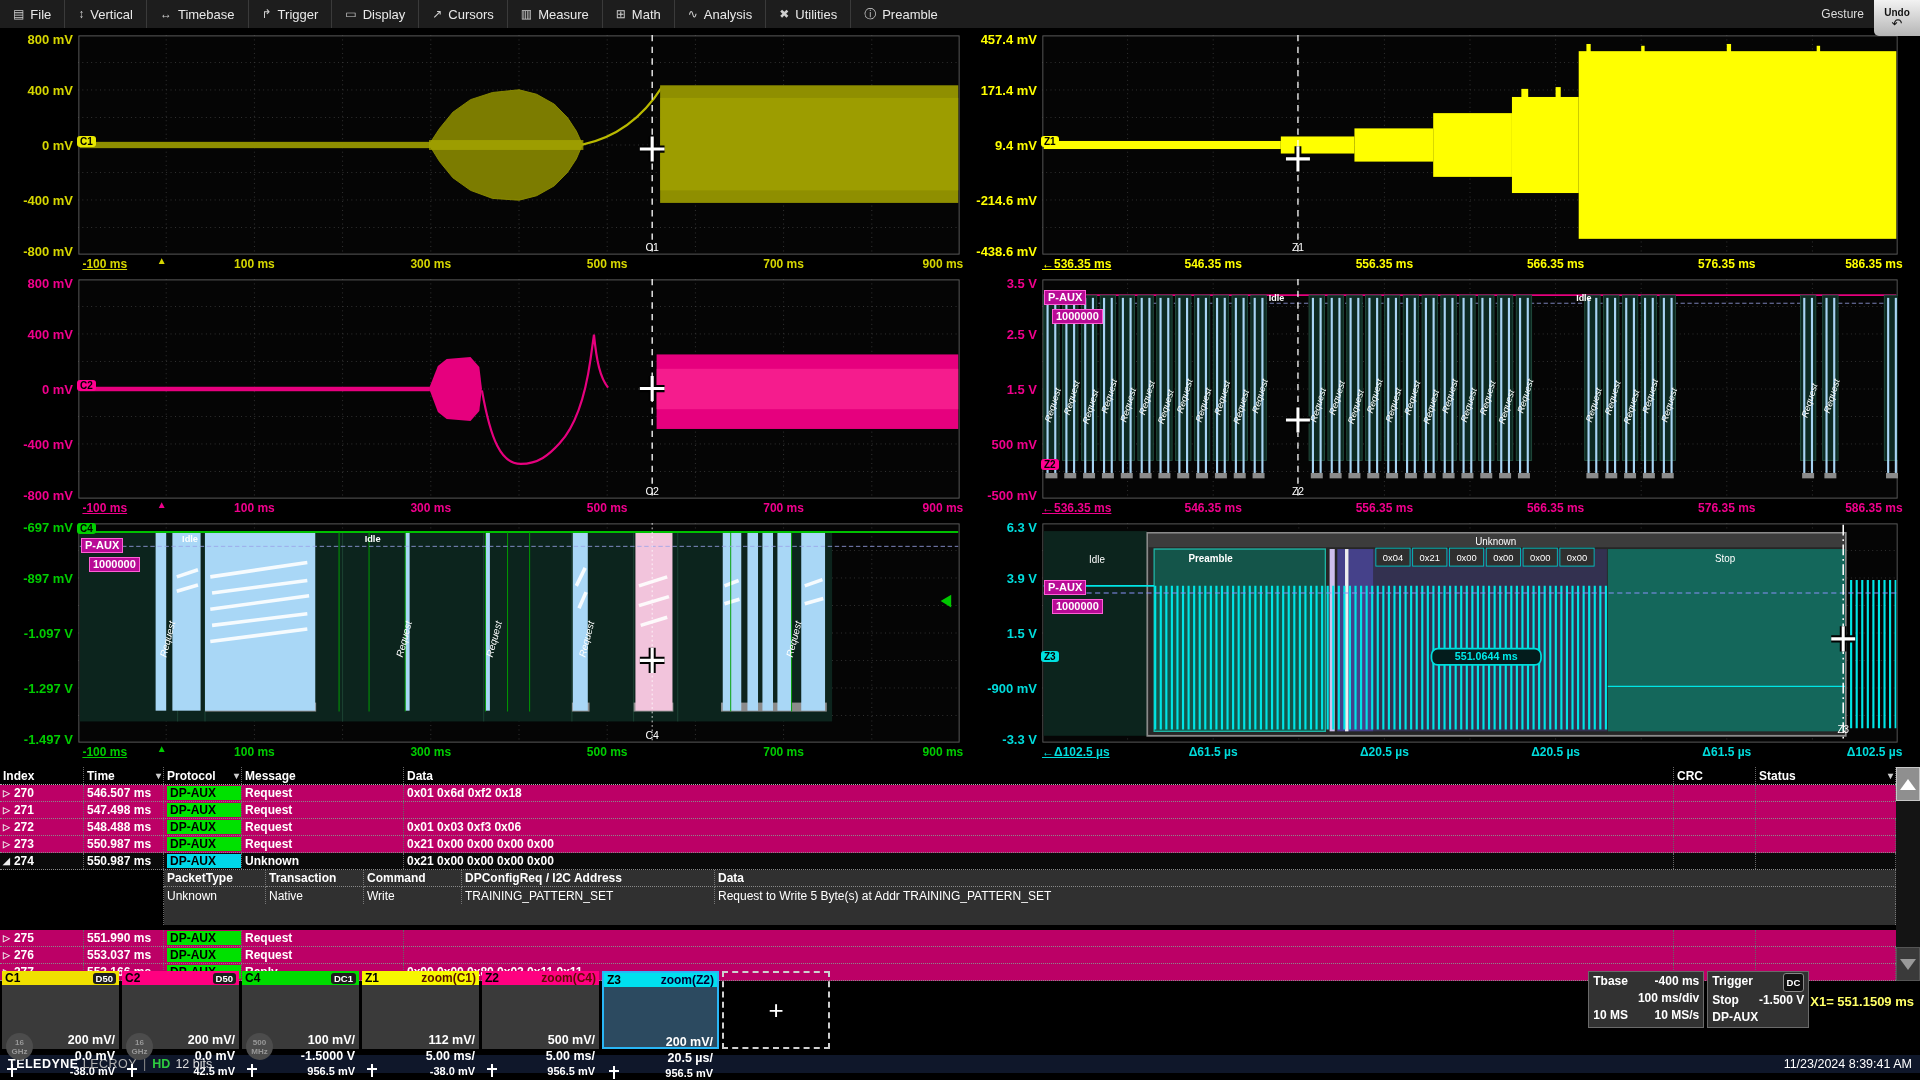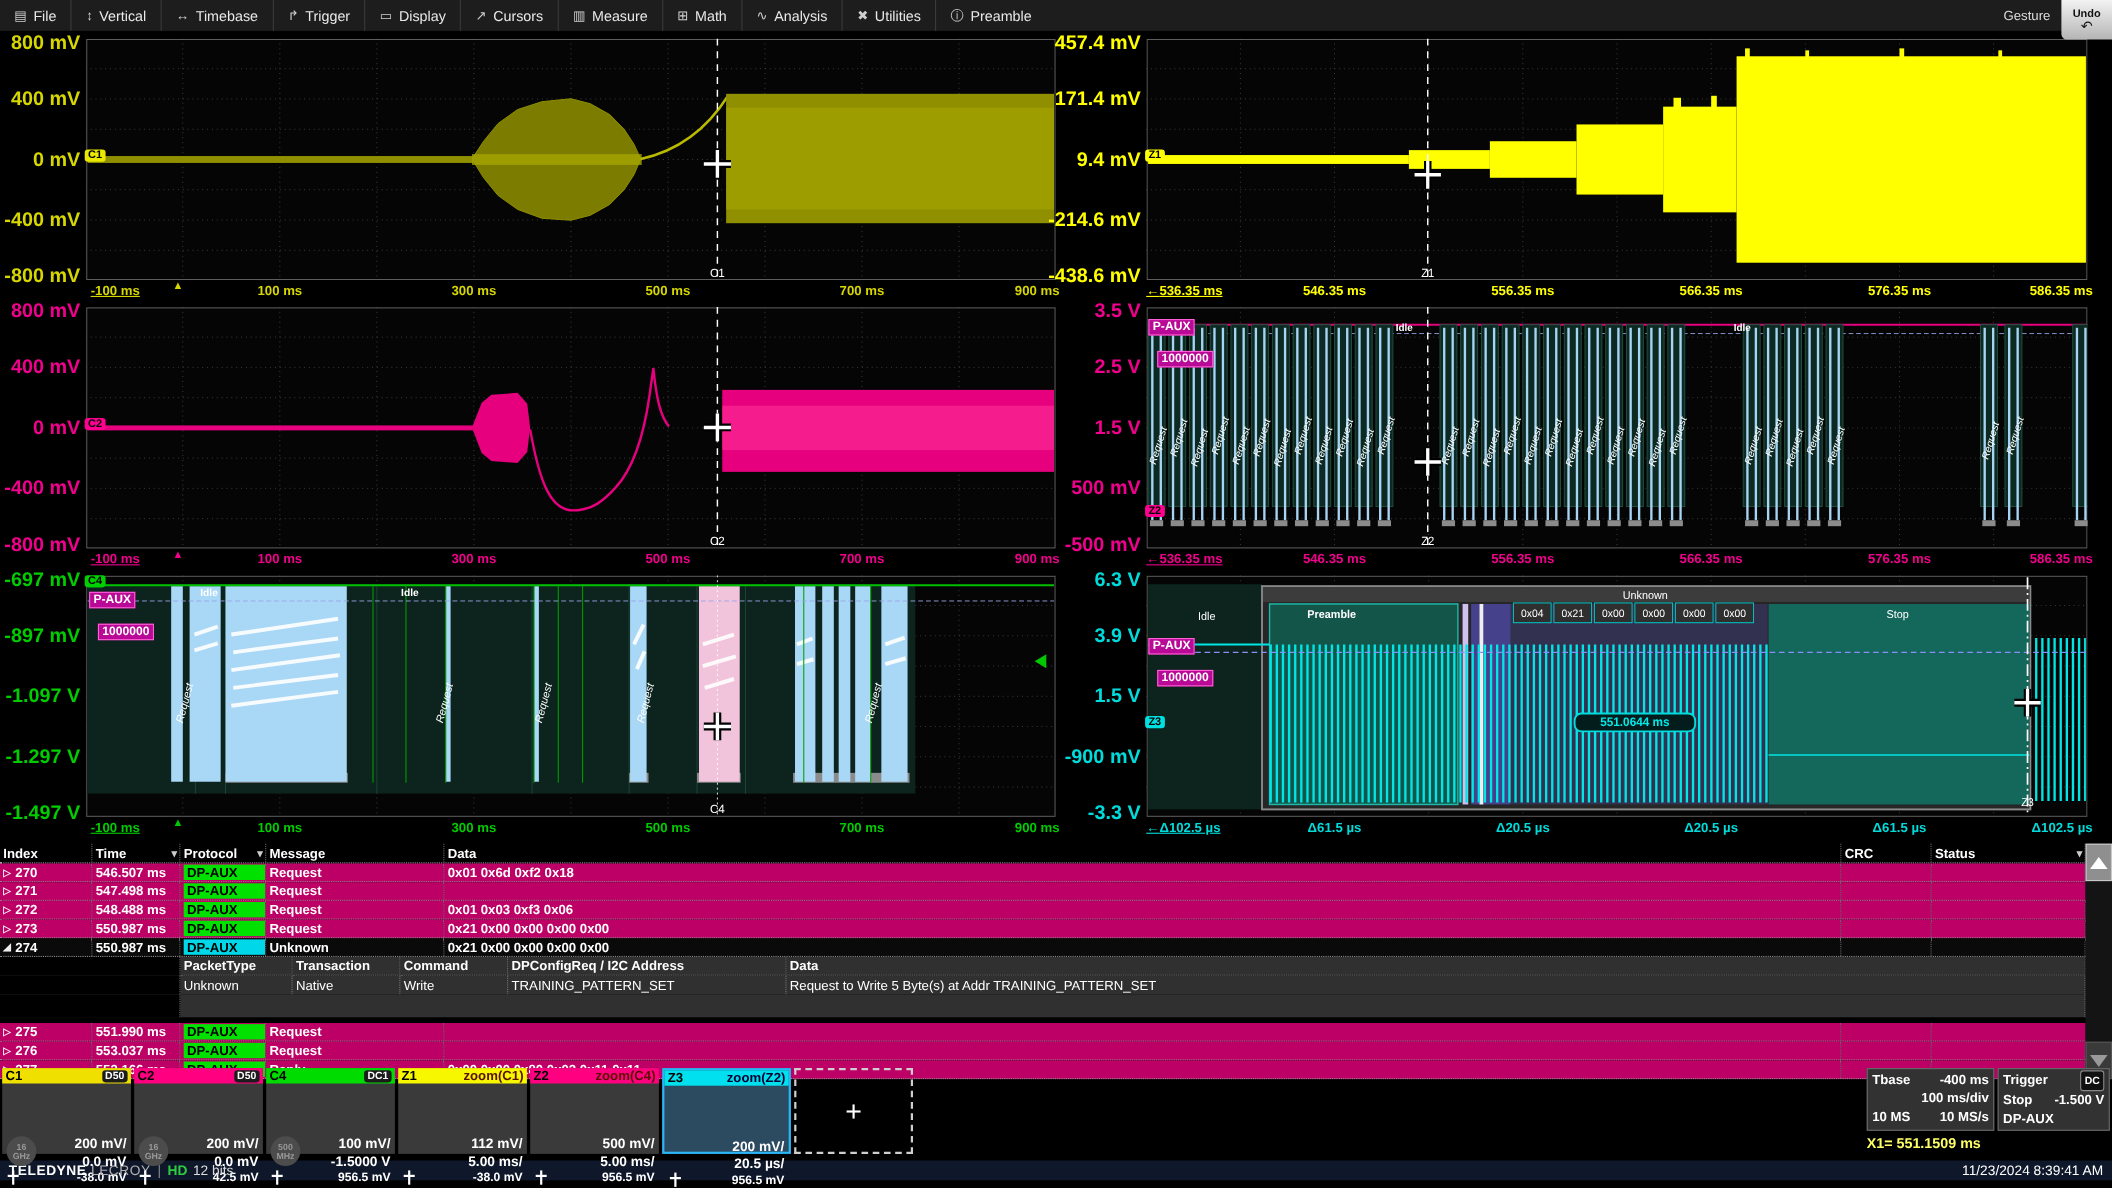--- a/index.html
+++ b/index.html
@@ -16,32 +16,32 @@
     border-radius:0 0 0 5px;display:flex;flex-direction:column;align-items:center;justify-content:center;
     color:#111;font-size:10px;font-weight:bold;line-height:11px;z-index:50;}
   .undo .uarrow{font-size:13px;font-weight:normal;}
   
   .scope{display:grid;grid-template-columns:960px 960px;padding-top:6px;}
   .col{display:flex;flex-direction:column;}
   .col.right .panel{grid-template-columns:82px 1fr;}
   .col.right{padding-right:22px;}
   .panel{display:grid;grid-template-columns:78px 1fr;grid-template-rows:220px 19px;margin-bottom:5px;}
   .ylabels{position:relative;grid-row:1;}
-  .ylabels span{position:absolute;right:5px;transform:translateY(-50%);font-size:18px;font-weight:bold;white-space:nowrap;}
+  .ylabels span{position:absolute;right:5px;transform:translateY(-50%);font-size:13px;font-weight:bold;white-space:nowrap;}
   .plot{position:relative;background:#050505;}
   .plot svg{position:absolute;inset:0;width:100%;height:100%;}
   .xaxis{grid-column:2;position:relative;font-size:12px;font-weight:bold;}
   .xaxis .xl{position:absolute;top:2px;transform:translateX(-50%);white-space:nowrap;}
   .xaxis .xl.first{transform:none;text-decoration:underline;}
   .xaxis .xl.last{transform:translateX(-92%);}
   .xaxis .trig{position:absolute;top:0px;transform:translateX(-50%);font-size:10px;}
   .yellow{color:#d6d600;} .byellow{color:#ffff00;} .magenta{color:#ff1493;color:#f0008c;}
   .green{color:#00cc00;} .cyan{color:#00dcdc;}
   .chip{position:absolute;left:-1px;padding:0 3px;border-radius:3px;font-size:10px;font-weight:bold;color:#000;z-index:6;}
-  .paux{position:absolute;display:flex;flex-direction:column;gap:14px;z-index:5;align-items:flex-start;}
+  .paux{position:absolute;display:flex;flex-direction:column;gap:4px;z-index:5;align-items:flex-start;}
   .paux span{background:#b80a96;border:1px solid #ff5fd6;color:#fff;font-size:11px;font-weight:bold;padding:0 3px;line-height:13px;}
   .paux .pv{margin-left:8px;}
   
   .tablewrap{display:grid;grid-template-columns:1896px 24px;height:202px;background:#000;}
   .trows{display:flex;flex-direction:column;}
   .trow{display:grid;grid-template-columns:84px 80px 78px 162px 1fr 82px 140px;height:16px;
     font-size:12px;font-weight:bold;color:#fff;border-bottom:1px dotted #8a8a8a;}
   .trow.head{height:17px;background:#000;border-bottom:1px dotted #aaa;}
   .trow.mag{background:#bc0066;}
   .trow.dark{background:#0a0a0a;}
@@ -76,21 +76,21 @@
   .dbody{flex:1;position:relative;color:#fff;text-align:right;padding:2px 4px 0 0;font-size:12.5px;font-weight:bold;line-height:16px;margin-top:45px;}
   .dfreq{position:absolute;left:4px;top:3px;width:27px;height:27px;border-radius:50%;background:#4c4c4c;
     color:#989898;font-size:8px;font-weight:bold;line-height:9px;display:flex;flex-direction:column;align-items:center;justify-content:center;}
   .dfoot{height:17px;display:flex;justify-content:space-between;align-items:center;padding:0 4px 2px 4px;color:#fff;
     font-size:11px;font-weight:bold;}
   .ccur{position:relative;width:11px;height:13px;}
   .ccur::before{content:"";position:absolute;left:5px;top:0;width:2px;height:13px;background:#fff;}
   .ccur::after{content:"";position:absolute;left:1px;top:4px;width:10px;height:2px;background:#fff;}
   .addbox{width:104px;height:74px;border:2px dashed #cfcfcf;display:flex;align-items:center;justify-content:center;
     color:#fff;font-size:26px;}
-  .rcluster{margin-left:auto;display:flex;flex-direction:column;align-items:flex-start;gap:1px;}
+  .rcluster{margin-left:auto;display:flex;flex-direction:row;align-items:center;gap:1px;}
   .tboxes{display:flex;gap:3px;}
   .tbox{background:#323232;border:1px solid #6a6a6a;color:#fff;font-size:12px;font-weight:bold;padding:1px 4px;box-sizing:border-box;}
   .tbox .trowx{display:flex;justify-content:space-between;gap:8px;line-height:17px;}
   .tbox.tb{width:116px;} .tbox.tr{width:102px;}
   .dcbadge{background:#111;color:#fff;border:1px solid #888;border-radius:3px;font-size:9.5px;padding:0 3px;}
   .xreadout{color:#ffff66;font-size:13px;font-weight:bold;padding:3px 4px 0 0;}
   
   .footer{height:18px;background:#0f172a;display:flex;align-items:center;padding:0 8px;color:#ddd;font-size:12.5px;}
   .brand1{font-weight:bold;color:#fff;letter-spacing:.5px;} .brand2{color:#b0b0b0;margin-left:4px;letter-spacing:.5px;}
   .fsep{color:#888;margin:0 6px;} .hd{color:#2ecc40;font-weight:bold;margin-right:5px;}

